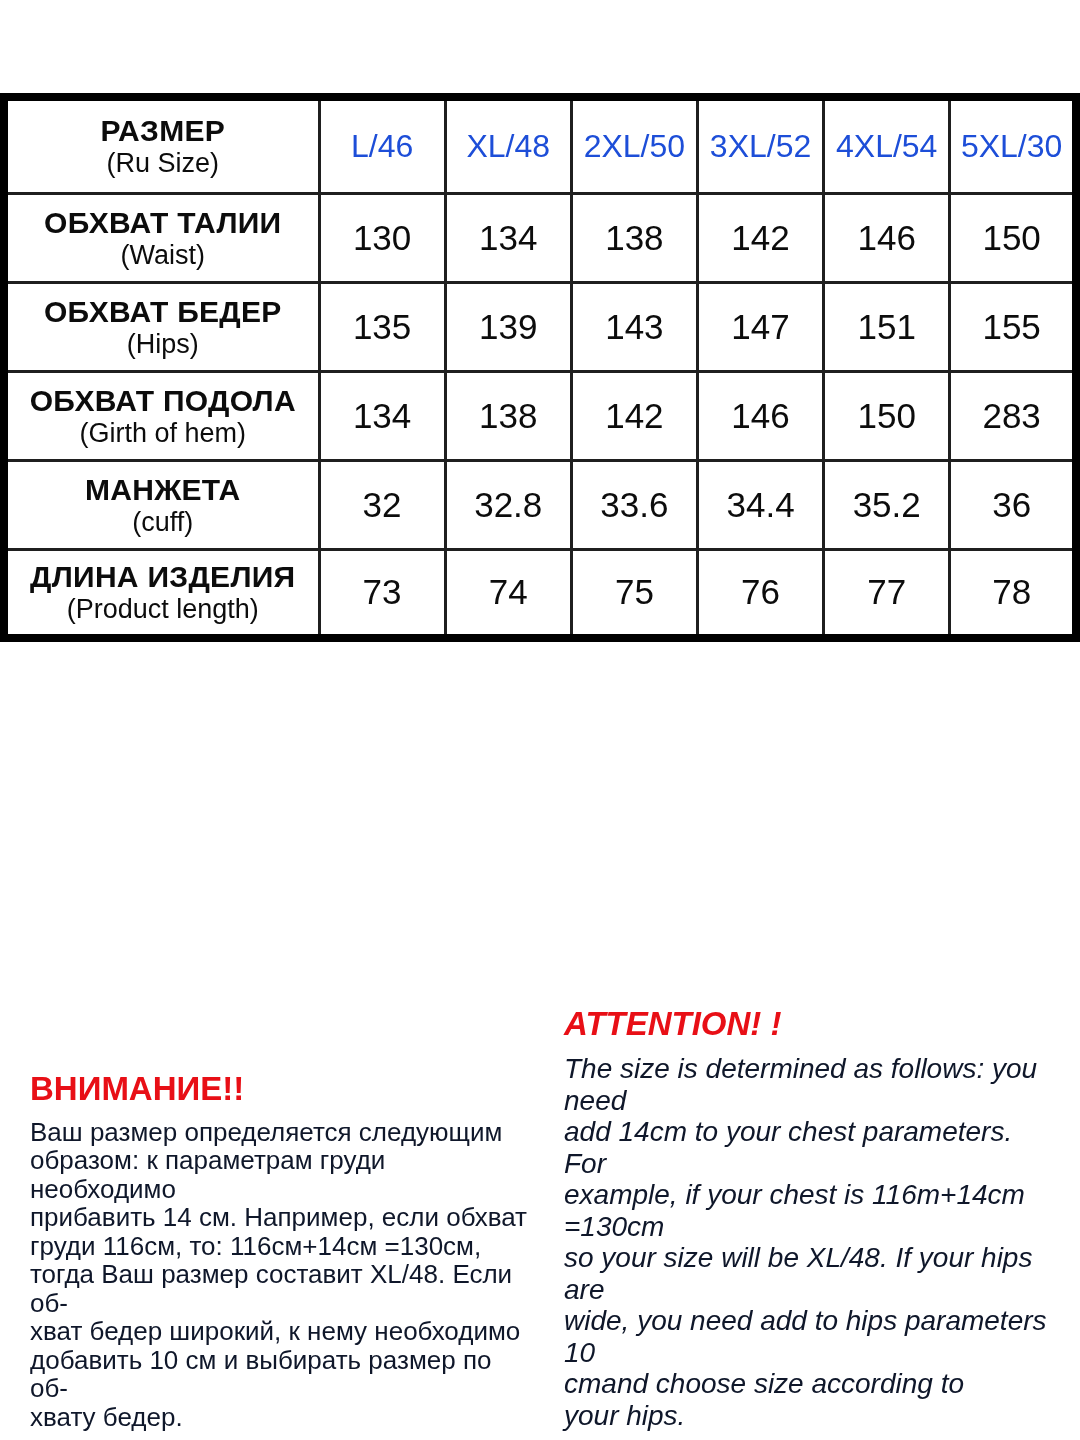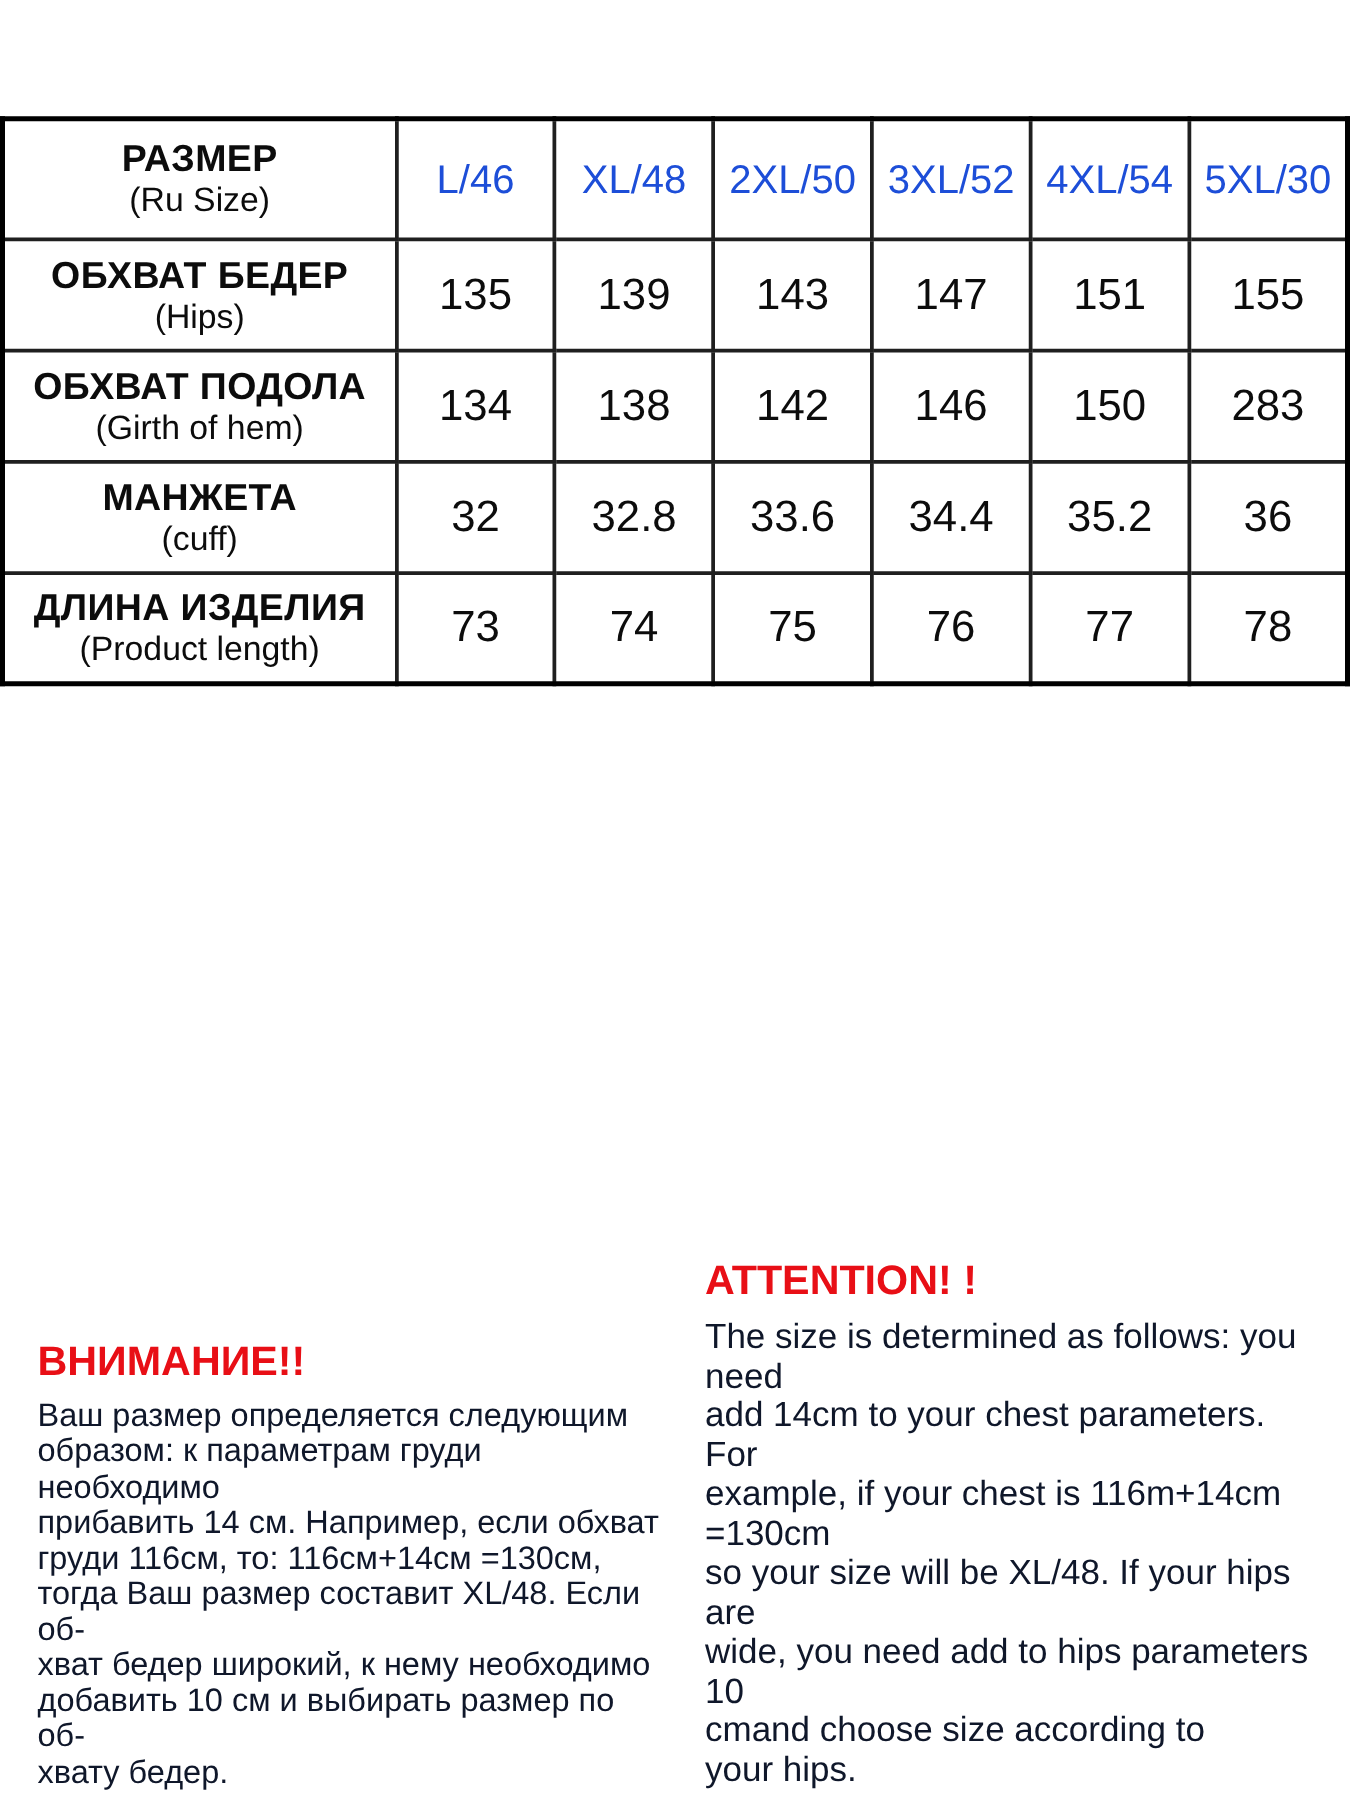--- a/index.html
+++ b/index.html
@@ -7,42 +7,42 @@
     width:1080px;height:1440px;background:#ffffff;
     font-family:"Liberation Sans", sans-serif;color:#111;
     overflow:hidden;
   }
   .page{width:1080px;height:1440px;position:relative;}
 
   
   table.size-table{
     position:absolute;top:93px;left:0;
     width:1080px;border-collapse:collapse;table-layout:fixed;
-    border:4px solid #000000;background:#fff;
+    border:8px solid #000000;background:#fff;
   }
   col.c-label{width:315px;}
   .size-table td,.size-table th{
     border:3px solid #1f1f1f;background:#fff;
     text-align:center;vertical-align:middle;padding:0;
   }
   tr.hdr-row{height:96px;}
   tr.data-row{height:89px;}
   .lbl-ru{font-weight:700;font-size:30px;line-height:34px;letter-spacing:.3px;color:#0c0c0c;}
   .lbl-en{font-weight:400;font-size:27px;line-height:30px;color:#0c0c0c;}
   .size-cell{font-size:32px;font-weight:400;color:#1d4ed8;}
   .val-cell{font-size:35px;font-weight:400;color:#0c0c0c;}
 
   
   .notes{
     position:absolute;top:1005px;left:0;width:1080px;
     display:flex;align-items:flex-end;
   }
   .note{box-sizing:border-box;}
   .note-ru{width:532px;padding-left:30px;}
-  .note-en{width:520px;padding-left:32px;}
+  .note-en{width:520px;padding-left:32px;font-style:italic;}
   .note h2{
     margin:0 0 10px 0;font-size:33px;line-height:38px;font-weight:700;
   }
   .note p{
     margin:0;white-space:pre-line;color:#0f172a;
   }
   .note-ru p{font-size:26px;line-height:28.5px;}
   .note-en p{font-size:28px;line-height:31.5px;}
 </style>
 </head>
@@ -68,20 +68,32 @@
         </th>
         <th class="size-cell">L/46</th>
         <th class="size-cell">XL/48</th>
         <th class="size-cell">2XL/50</th>
         <th class="size-cell">3XL/52</th>
         <th class="size-cell">4XL/54</th>
         <th class="size-cell">5XL/30</th>
       </tr>
 
 
+      <tr class="data-row">
+        <td>
+          <div class="lbl-ru">ОБХВАТ ТАЛИИ</div>
+          <div class="lbl-en">(Waist)</div>
+        </td>
+        <td class="val-cell">130</td>
+        <td class="val-cell">134</td>
+        <td class="val-cell">138</td>
+        <td class="val-cell">142</td>
+        <td class="val-cell">146</td>
+        <td class="val-cell">150</td>
+      </tr>
 
       <tr class="data-row">
         <td>
           <div class="lbl-ru">ОБХВАТ БЕДЕР</div>
           <div class="lbl-en">(Hips)</div>
         </td>
         <td class="val-cell">135</td>
         <td class="val-cell">139</td>
         <td class="val-cell">143</td>
         <td class="val-cell">147</td>

